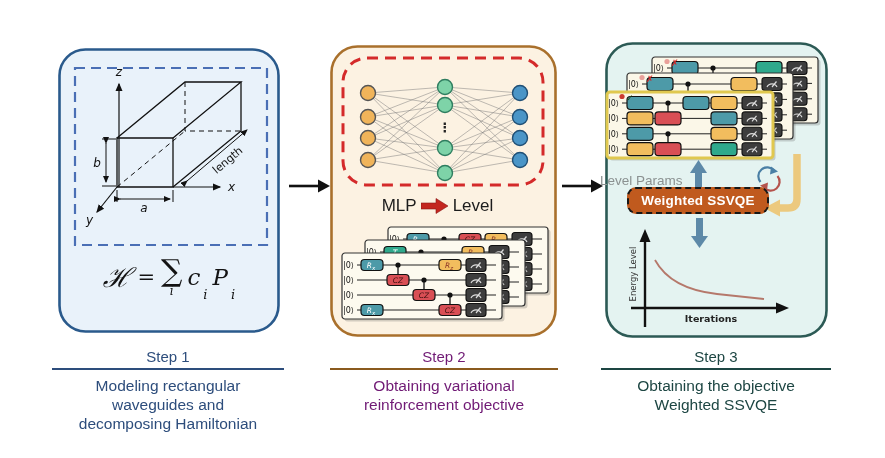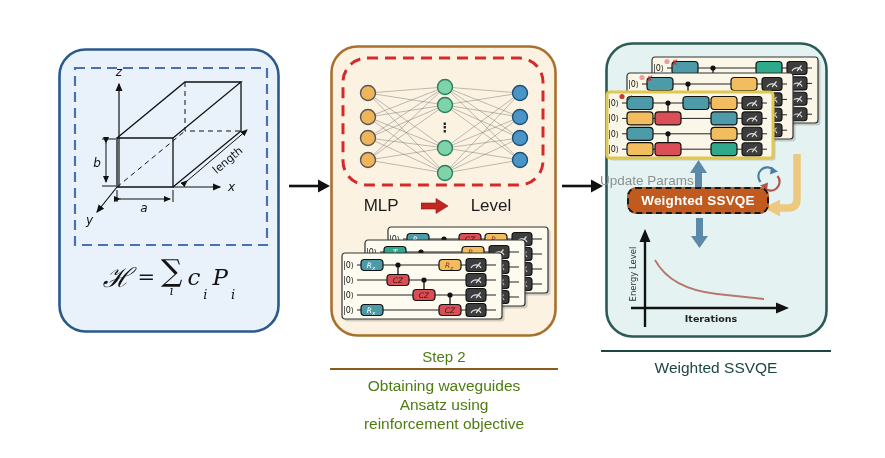--- a/index.html
+++ b/index.html
@@ -15,36 +15,36 @@
   .f-h{font-size:27px;font-style:italic;}
   .f-eq{font-size:21px;padding:0 1px;}
   .f-sum{display:flex;flex-direction:column;align-items:center;line-height:1;}
   .f-sigma{font-size:30px;}
   .f-sigma-sub{font-size:12px;font-style:italic;margin-top:-1px;}
   .f-var{font-size:23px;font-style:italic;}
   .f-sub{font-size:13px;font-style:italic;align-self:flex-end;transform:translateY(5px);margin-left:-2px;}
 
   
   .mlp-row{position:absolute;left:0;right:12px;top:151px;display:flex;align-items:center;
-           justify-content:center;gap:22px;color:#1c1c1c;}
+           justify-content:center;gap:4px;color:#1c1c1c;}
   .mlp-row .lbl{font-size:17px;}
 
   
   .update-params{position:absolute;left:-5px;top:131px;font-size:13.5px;color:#8b9191;white-space:nowrap;}
   .ssvqe{position:absolute;left:22px;top:145px;width:138px;height:23px;background:#c05a1e;
          border:2.5px dashed #171717;border-radius:9px;color:#ffffff;font-weight:bold;
          font-size:13.5px;display:flex;align-items:center;justify-content:center;letter-spacing:.2px;}
 
   
   .caption{position:absolute;top:348px;text-align:center;}
   .cap-title{font-size:15px;margin-bottom:3px;}
   .cap-rule{height:2px;margin:2px 0 6px 0;}
   .cap-line{font-size:15.5px;line-height:19px;}
   .c1{color:#2d4d7c;} .c1 .cap-rule{background:#2d4d7c;}
-  .c2{color:#4d7c0f;} .c2 .cap-rule{background:#8a5a1e;}
+  .c2{color:#701a75;} .c2 .cap-rule{background:#8a5a1e;}
   .c3{color:#1d4643;} .c3 .cap-rule{background:#1d4643;}
 
   .flow{position:absolute;}
 </style>
 </head>
 <body>
 
 <div class="canvas">
 
   <div class="panel" id="panel1" style="left:58px;top:48px;width:222px;height:285px;">
@@ -459,29 +459,37 @@
       <g>
         <line x1="40" y1="285" x2="40" y2="198" stroke="#111" stroke-width="2.4"></line>
         <polygon points="34.5,200 45.5,200 40,187" fill="#111"></polygon>
         <line x1="26" y1="266" x2="172" y2="266" stroke="#111" stroke-width="2.4"></line>
         <polygon points="171,260.5 171,271.5 184,266" fill="#111"></polygon>
         <path d="M50 218 C 62 240, 85 249, 112 252 S 150 256, 159 257" stroke="#b5786b" stroke-width="1.8" fill="none"></path>
         <text x="31" y="232" font-size="8.5" fill="#333" text-anchor="middle" transform="rotate(-90 31 232)">Energy Level</text>
         <text x="106" y="280" font-size="9.5" font-weight="bold" fill="#222" text-anchor="middle">Iterations</text>
       </g>
     </svg>
-    <div class="update-params">Update Params</div>
+    <div class="update-params">Level Params</div>
     <div class="ssvqe">Weighted SSVQE</div>
   </div>
 
+  <div class="caption c1" style="left:52px;width:232px;">
+    <div class="cap-title">Step 1</div>
+    <div class="cap-rule"></div>
+    <div class="cap-line">Modeling rectangular</div>
+    <div class="cap-line">waveguides and</div>
+    <div class="cap-line">decomposing Hamiltonian</div>
+  </div>
   <div class="caption c2" style="left:330px;width:228px;">
     <div class="cap-title">Step 2</div>
     <div class="cap-rule"></div>
-    <div class="cap-line">Obtaining waveguides</div>
-    <div class="cap-line">Ansatz using</div>
+    <div class="cap-line">Obtaining variational</div>
     <div class="cap-line">reinforcement objective</div>
   </div>
   <div class="caption c3" style="left:601px;width:230px;">
+    <div class="cap-title">Step 3</div>
     <div class="cap-rule"></div>
+    <div class="cap-line">Obtaining the objective</div>
     <div class="cap-line">Weighted SSVQE</div>
   </div>
 
 </div>
 
 </body></html>

